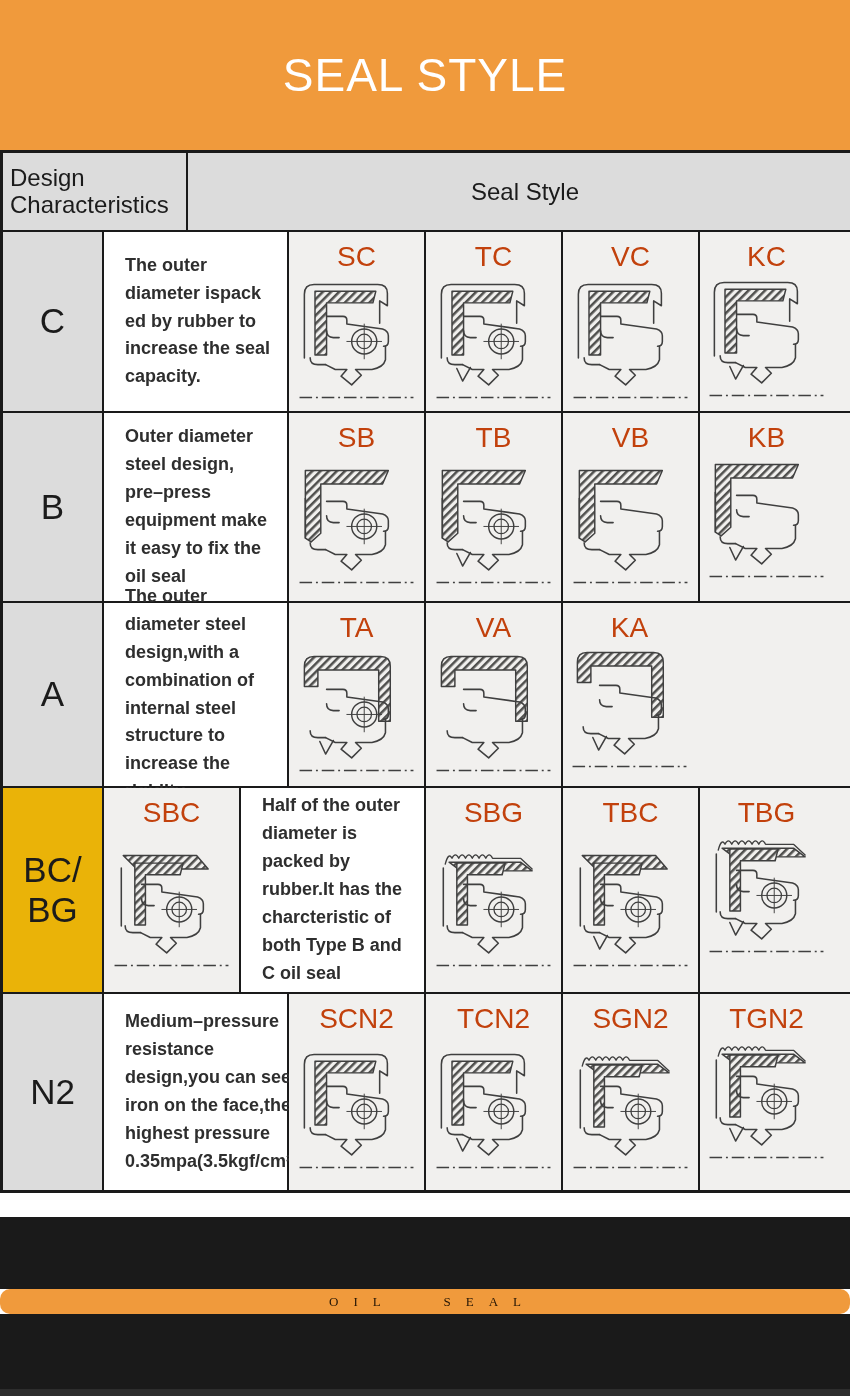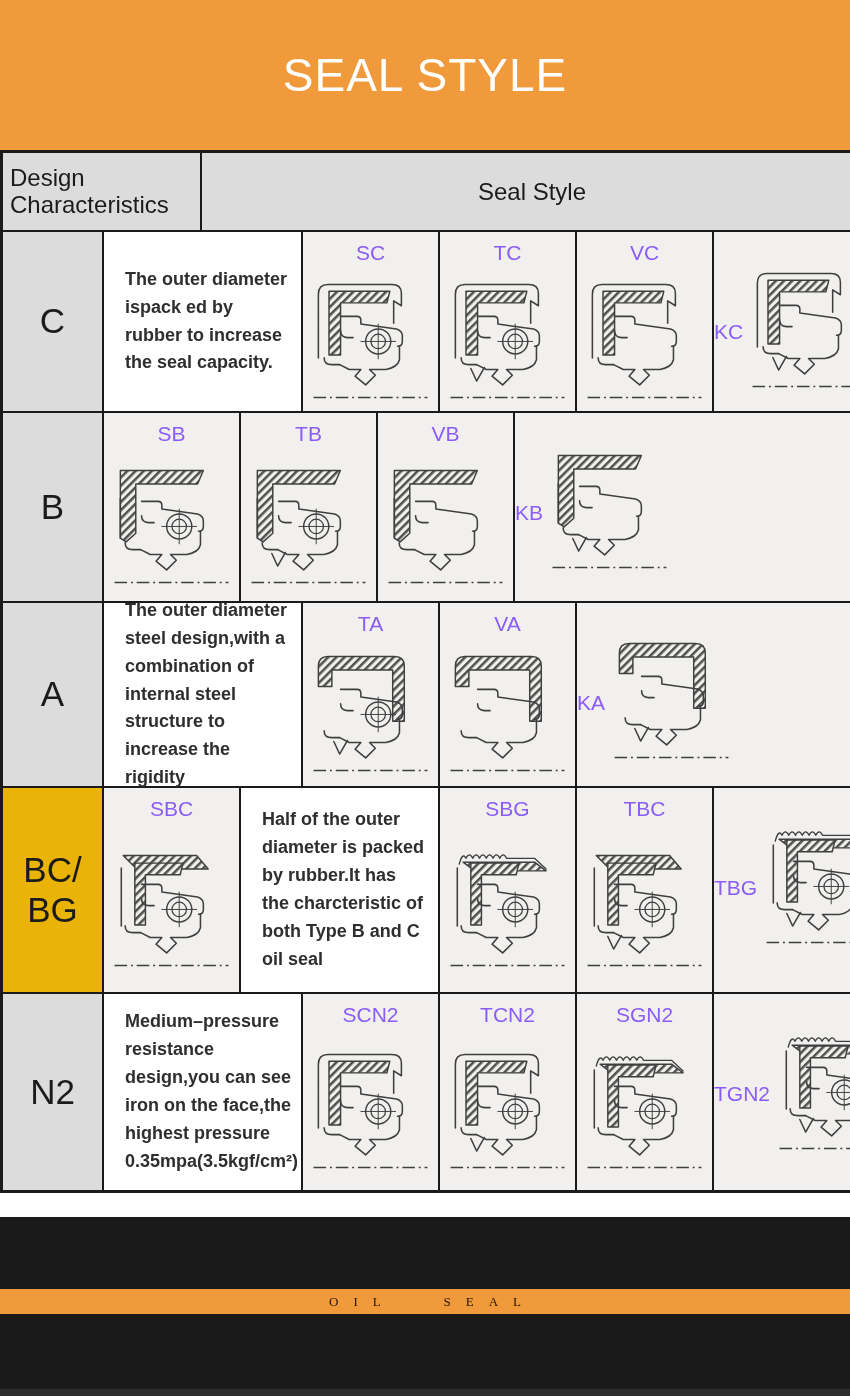--- a/index.html
+++ b/index.html
@@ -12,40 +12,40 @@
   
   .tablewrap{width:864px;border:3px solid #1a1a1a;border-right:none;box-sizing:border-box;background:#fff;}
   .trow{display:flex;border-bottom:2px solid #1a1a1a;box-sizing:border-box;}
   .trow:last-child{border-bottom:none;}
   .cell{box-sizing:border-box;border-right:2px solid #1a1a1a;}
   .cell:last-child{border-right:2px solid #1a1a1a;}
   .thead{height:79px;background:#dcdcdc;}
   .r0{height:181px;} .r1{height:190px;} .r2{height:185px;} .r3{height:206px;} .r4{height:196px;border-bottom:none;}
 
   .c-type{width:101px;flex:none;display:flex;align-items:center;justify-content:center;}
-  .c-desc{width:199px;flex:none;display:flex;align-items:center;}
+  .c-desc{width:185px;flex:none;display:flex;align-items:center;}
   .c-seal{width:137px;flex:none;display:flex;flex-direction:column;align-items:center;background:#f1f0ee;}
   .c-seal.last{flex:1;align-items:flex-start;}
-  .c-seal.last .seal-inner{width:133px;display:flex;flex-direction:row;align-items:center;margin-top:28px;}
+  .c-seal.last .seal-inner{width:133px;display:flex;flex-direction:column;align-items:center;}
   .c-seal-span{flex:1;display:flex;align-items:center;justify-content:center;}
 
   .hcell{font-size:24px;color:#1b1b1b;}
   .hcell.c-type{justify-content:center;}
   .hcell.c-desc{padding-left:7px;line-height:1.12;}
   .type-txt{font-size:35px;color:#1b1b1b;text-align:center;white-space:pre-line;line-height:1.15;}
   .dcell{background:#ffffff;}
   .dcell p{margin:0;padding:0 10px 0 21px;font-size:18px;line-height:1.55;color:#2e2e2e;font-weight:bold;}
 
-  .seal-label{margin-top:9px;height:28px;font-size:21px;color:#8b5cf6;text-align:center;flex:none;}
+  .seal-label{margin-top:9px;height:28px;font-size:28px;color:#c2410c;text-align:center;flex:none;}
   .seal-draw{flex:1;display:flex;align-items:center;justify-content:center;}
 
   
   .f-white{height:24px;background:#ffffff;}
   .f-black-top{height:72px;background:#1a1a1a;}
-  .f-stripe{height:25px;background:#F09A3C;display:flex;align-items:center;justify-content:center;}
+  .f-stripe{height:25px;background:#F09A3C;display:flex;align-items:center;justify-content:center;border-radius:10px;}
   .f-stripe span{font-family:"Liberation Serif","DejaVu Serif",serif;font-size:13px;color:#231505;letter-spacing:15px;word-spacing:30px;padding-left:15px;}
   .f-black-bottom{height:75px;background:#1a1a1a;}
   .f-gray{height:7px;background:#2d2d2d;}
 </style>
 </head>
 <body>
 
 <div class="page">
 
   <header class="banner">
@@ -154,20 +154,23 @@
                 <path d="M7,131 H125" stroke="#3F3F3F" stroke-width="1.5" stroke-dasharray="13 4 2 4" fill="none"></path>
               </svg>
             </div>
           </div>
         </div>
     </div>
 
     <div class="trow r1">
       <div class="cell c-type" style="background:#dcdcdc">
           <span class="type-txt">B</span>
+        </div>
+      <div class="cell c-desc dcell">
+          <p>Outer diameter steel design, pre–press equipment make it easy to fix the oil seal</p>
         </div>
       <div class="cell c-seal">
           <div class="seal-label">SB</div>
           <div class="seal-draw">
             <svg viewBox="0 0 132 144" width="133" height="139" xmlns="http://www.w3.org/2000/svg">
               <defs>
                 <pattern id="hp" patternUnits="userSpaceOnUse" width="6" height="6" patternTransform="rotate(45)">
                   <rect width="6" height="6" fill="#F1F0EE"></rect>
                   <rect width="2.6" height="6" fill="#50504e"></rect>
                 </pattern>

